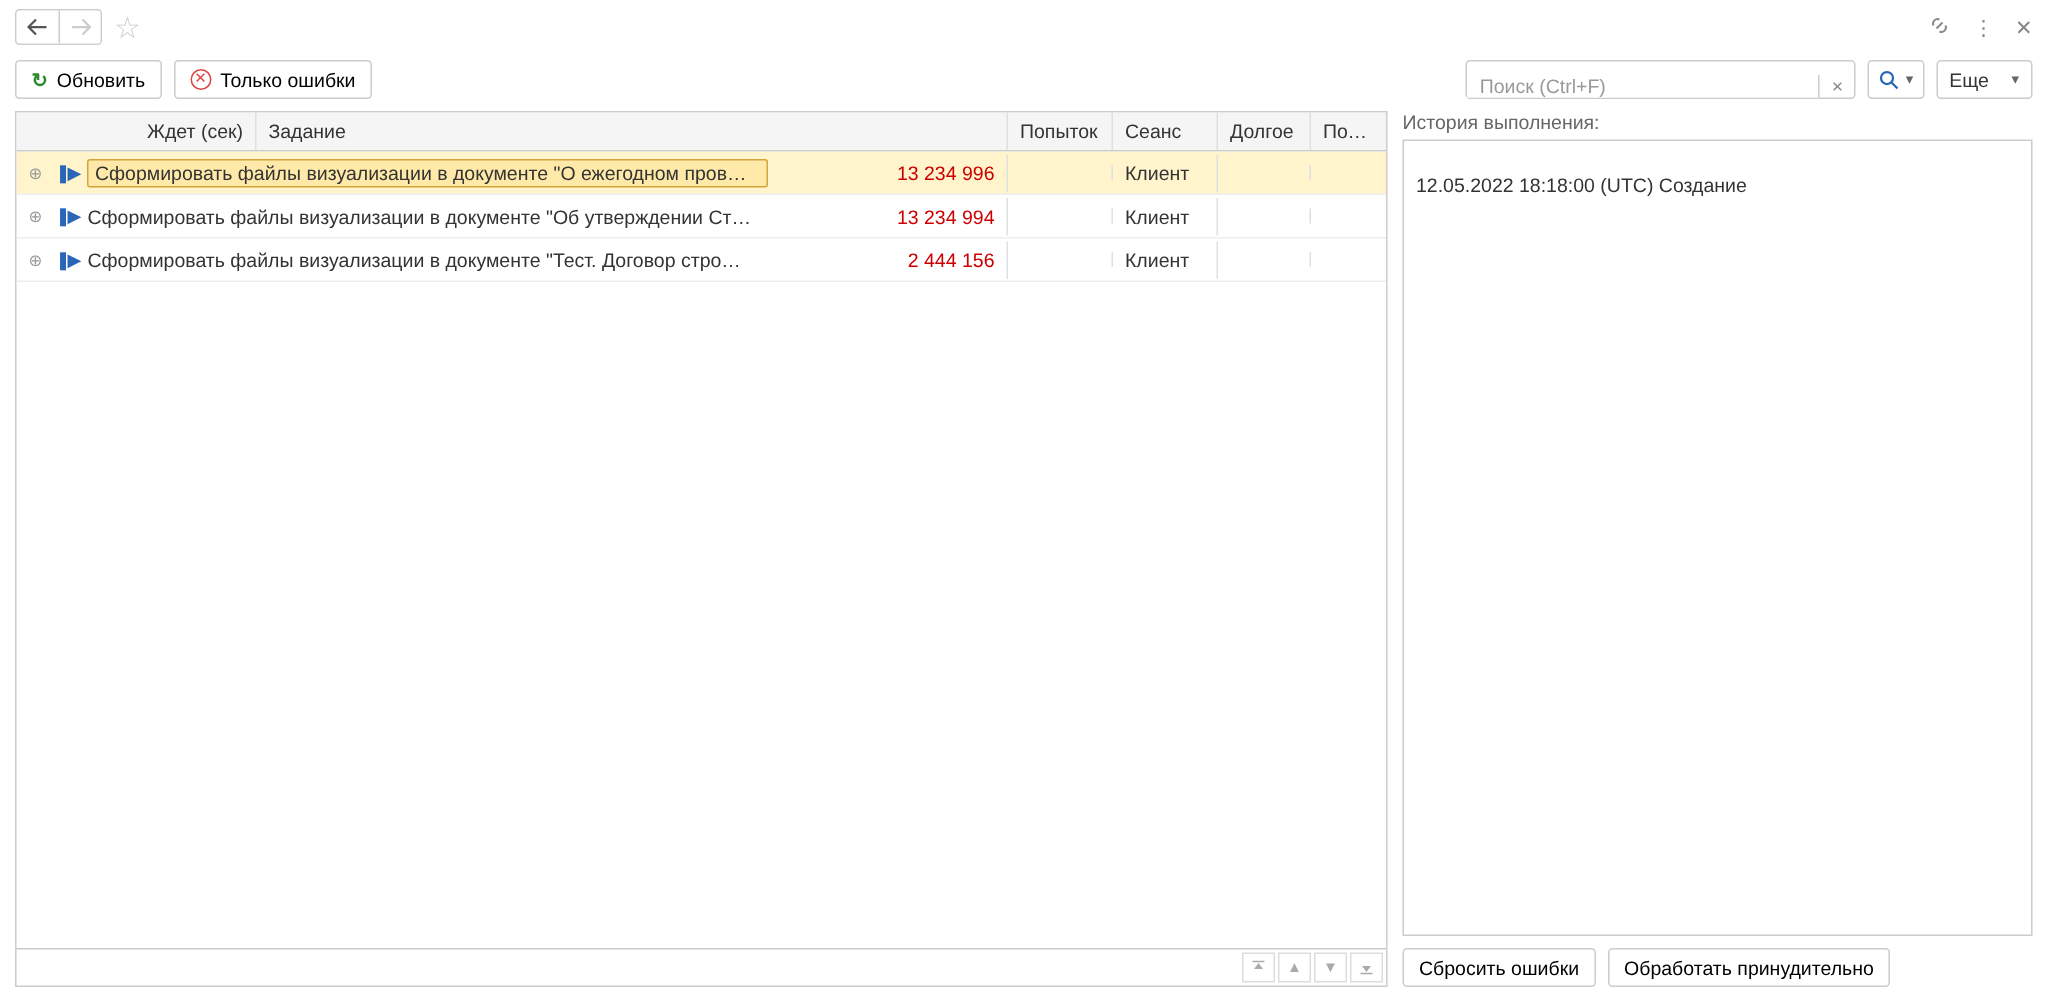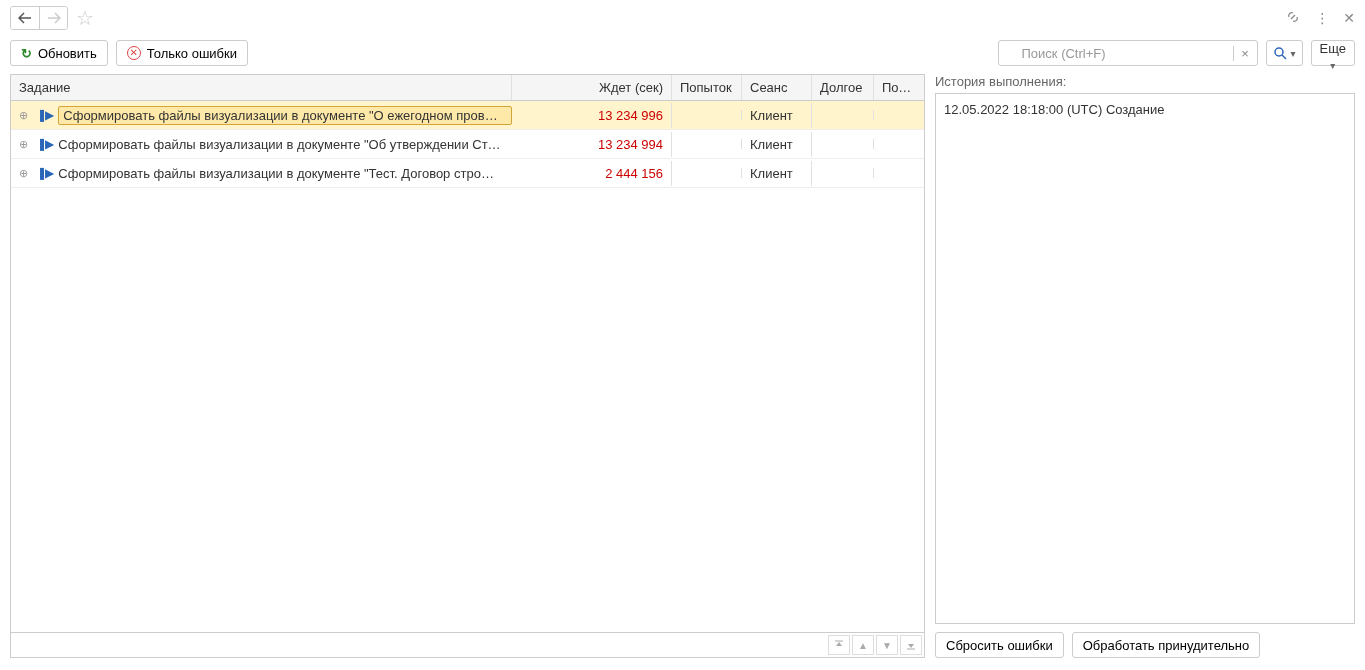--- a/index.html
+++ b/index.html
@@ -85,26 +85,25 @@
       border-radius: 50%;
       align-items: center;
       justify-content: center;
       color: #d44;
       font-size: 10px;
       line-height: 1;
     }
     .toolbar-spacer { flex: 1; }
     .search-wrap {
       display: flex;
-      align-items: center;
+      align-items: flex-end;
       border: 1px solid #ccc;
       border-radius: 3px;
       height: 26px;
       width: 260px;
-      padding-left: 15px;
     }
     .search-input {
       border: none;
       outline: none;
       flex: 1;
       padding: 0 8px;
       font-size: 13px;
       color: #333;
     }
     .search-input::placeholder { color: #999; }
@@ -127,22 +126,21 @@
       gap: 4px;
     }
     .more-btn {
       border: 1px solid #ccc;
       border-radius: 3px;
       height: 26px;
       display: inline-flex;
       align-items: center;
       padding: 0 8px;
       cursor: pointer;
-      gap: 4px;
-      flex-direction: column;
+      gap: 15px;
     }
     .content {
       display: flex;
       padding: 0 10px 8px;
       gap: 10px;
       height: calc(100% - 78px);
     }
     .left-pane {
       flex: 1;
       display: flex;
@@ -244,21 +242,21 @@
       flex-direction: column;
     }
     .history-label {
       font-size: 13px;
       color: #666;
       margin-bottom: 4px;
     }
     .history-box {
       border: 1px solid #ccc;
       flex: 1;
-      padding: 8px 8px;
+      padding: 22px 8px;
       font-size: 13px;
       overflow: auto;
     }
     .bottom-btns {
       display: flex;
       gap: 8px;
       margin-top: 8px;
     }
     .bottom-btns .btn { flex: 0 0 auto; }
     .chevron { font-size: 10px; color: #666; }
@@ -315,22 +313,22 @@
   <div class="more-btn">
     <span>Еще</span>
     <span class="chevron">▾</span>
   </div>
 </div>
 
 <div class="content">
   <div class="left-pane">
     <div class="table-wrap">
       <div class="table-head">
+        <div class="th col-wait">Ждет (сек)</div>
         <div class="th col-task">Задание</div>
-        <div class="th col-wait">Ждет (сек)</div>
         <div class="th col-attempts">Попыток</div>
         <div class="th col-session">Сеанс</div>
         <div class="th col-long">Долгое</div>
         <div class="th col-thread">Поток</div>
       </div>
       <div class="table-body" id="table-body">
           <div class="tr selected">
             <div class="task-cell col-task">
               <span class="expand-icon">⊕</span>
               <span class="status-icon">❚▶</span>

